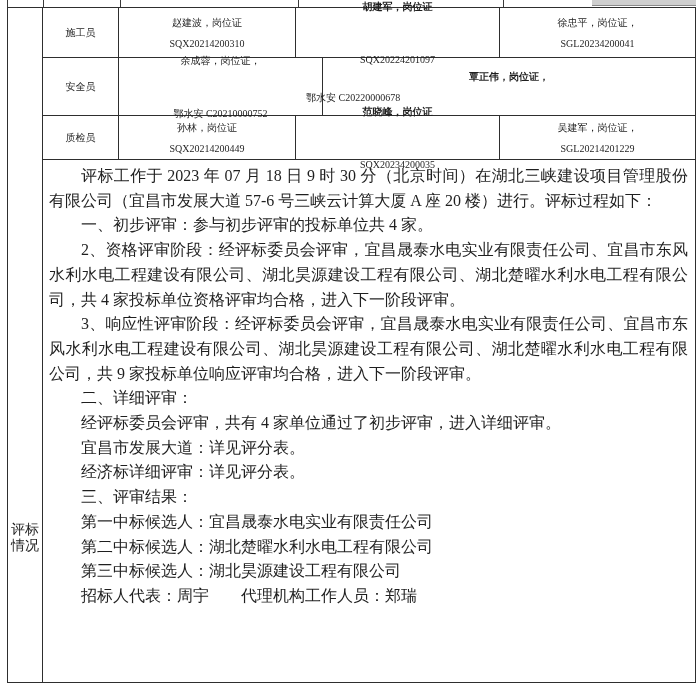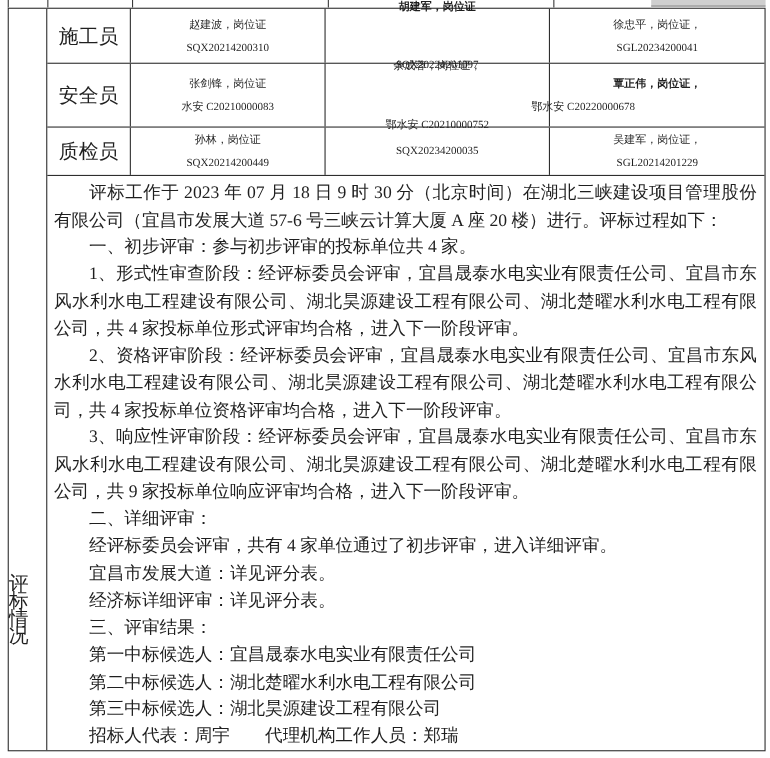--- a/index.html
+++ b/index.html
@@ -20,40 +20,40 @@
   .roster { display:flex; height:152px; }
   .spanner-cell { width:35px; border-right:1px solid #2e2e2e; }
   .roster-rows { flex:1; display:flex; flex-direction:column; }
   .trow { display:flex; border-bottom:1px solid #2e2e2e; }
   .trow.r1 { height:50px; }
   .trow.r2 { height:58px; }
   .trow.r3 { height:44px; }
   .role-cell {
     width:76px; border-right:1px solid #2e2e2e;
     display:flex; align-items:center; justify-content:center;
-    font-size:18px;
+    font-size:10px;
   }
   .cert-cell {
     border-right:1px solid #2e2e2e;
     display:flex; flex-direction:column; align-items:center; justify-content:center;
     font-size:10px; line-height:21px; text-align:center;
   }
   .cert-cell.c1 { width:177px; }
   .cert-cell.c2 { width:204px;gap:32px; }
   .cert-cell.c3 { flex:1; border-right:none; }
   .cert-line { display:block; }
   .cert-line.b { font-weight:bold; }
   .cert-line.shift-left { align-self:flex-start; margin-left:-17px; white-space:nowrap; }
   
   .evaluation { display:flex; height:522px; }
   .eval-label-cell {
     width:35px; border-right:1px solid #2e2e2e;
     display:flex; flex-direction:column; align-items:center;
     padding-top:362px;
-    font-size:18px; line-height:16px;
+    font-size:14px; line-height:16px;
   }
   .eval-text {
     flex:1; padding:4px 7px 0 6px;
     font-size:16px; line-height:24.7px;
   }
   .eval-text p {
     text-indent:2em; text-align:justify;
   }
   
   .stub { position:absolute; top:0; width:1px; height:7px; background:#3a3a3a; }
@@ -86,61 +86,57 @@
           <span class="cert-line">SQX20224201097</span>
         </div>
         <div class="cert-cell c3">
           <span class="cert-line">徐忠平，岗位证，</span>
           <span class="cert-line">SGL20234200041</span>
         </div>
       </div>
 
       <div class="trow r2">
         <div class="role-cell">安全员</div>
-        <div class="cert-cell c1">
-          <span class="cert-line">张剑锋，岗位证</span>
-          <span class="cert-line">水安 C20210000083</span>
-        </div>
         <div class="cert-cell c2">
           <span class="cert-line">余成蓉，岗位证，</span>
           <span class="cert-line">鄂水安 C20210000752</span>
         </div>
         <div class="cert-cell c3">
           <span class="cert-line b">覃正伟，岗位证，</span>
           <span class="cert-line shift-left">鄂水安 C20220000678</span>
         </div>
       </div>
 
       <div class="trow r3">
         <div class="role-cell">质检员</div>
         <div class="cert-cell c1">
           <span class="cert-line">孙林，岗位证</span>
           <span class="cert-line">SQX20214200449</span>
         </div>
         <div class="cert-cell c2">
+          <span class="cert-line b">范晓峰，岗位证</span>
           <span class="cert-line">SQX20234200035</span>
         </div>
         <div class="cert-cell c3">
           <span class="cert-line">吴建军，岗位证，</span>
           <span class="cert-line">SGL20214201229</span>
         </div>
       </div>
 
     </div>
   </div>
 
   <div class="evaluation">
     <div class="eval-label-cell">
       <span>评标</span>
       <span>情况</span>
     </div>
     <div class="eval-text">
       <p>评标工作于 2023 年 07 月 18 日 9 时 30 分（北京时间）在湖北三峡建设项目管理股份有限公司（宜昌市发展大道 57-6 号三峡云计算大厦 A 座 20 楼）进行。评标过程如下：</p>
       <p>一、初步评审：参与初步评审的投标单位共 4 家。</p>
-      <p>1、形式性审查阶段：经评标委员会评审，宜昌晟泰水电实业有限责任公司、宜昌市东风水利水电工程建设有限公司、湖北昊源建设工程有限公司、湖北楚曜水利水电工程有限公司，共 4 家投标单位形式评审均合格，进入下一阶段评审。</p>
       <p>2、资格评审阶段：经评标委员会评审，宜昌晟泰水电实业有限责任公司、宜昌市东风水利水电工程建设有限公司、湖北昊源建设工程有限公司、湖北楚曜水利水电工程有限公司，共 4 家投标单位资格评审均合格，进入下一阶段评审。</p>
       <p>3、响应性评审阶段：经评标委员会评审，宜昌晟泰水电实业有限责任公司、宜昌市东风水利水电工程建设有限公司、湖北昊源建设工程有限公司、湖北楚曜水利水电工程有限公司，共 9 家投标单位响应评审均合格，进入下一阶段评审。</p>
       <p>二、详细评审：</p>
       <p>经评标委员会评审，共有 4 家单位通过了初步评审，进入详细评审。</p>
       <p>宜昌市发展大道：详见评分表。</p>
       <p>经济标详细评审：详见评分表。</p>
       <p>三、评审结果：</p>
       <p>第一中标候选人：宜昌晟泰水电实业有限责任公司</p>
       <p>第二中标候选人：湖北楚曜水利水电工程有限公司</p>
       <p>第三中标候选人：湖北昊源建设工程有限公司</p>

